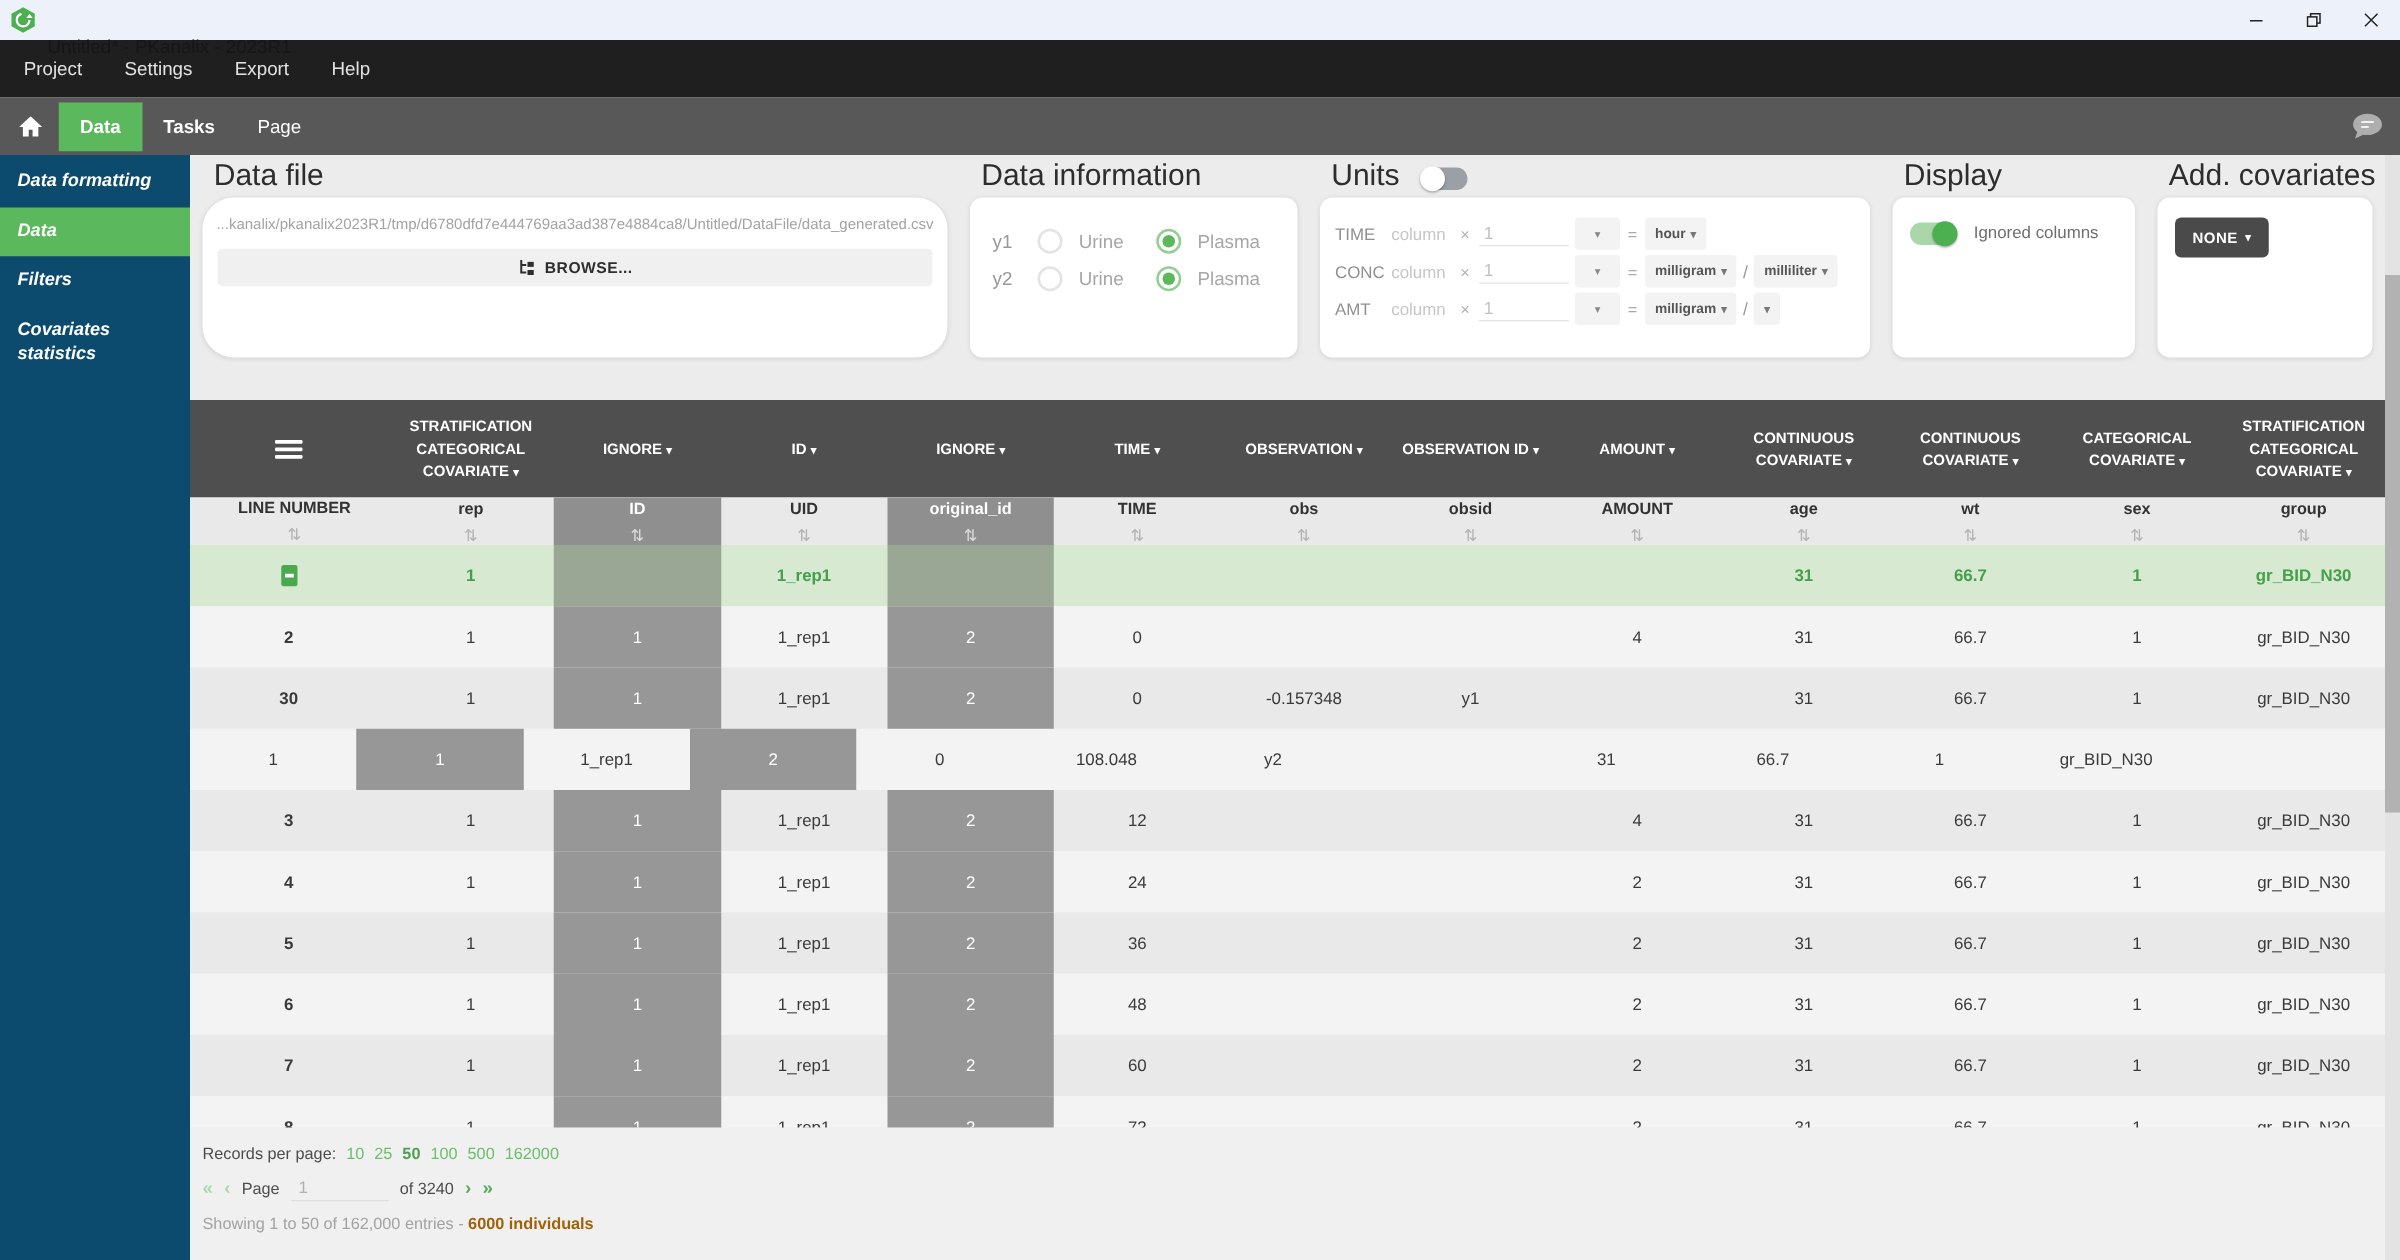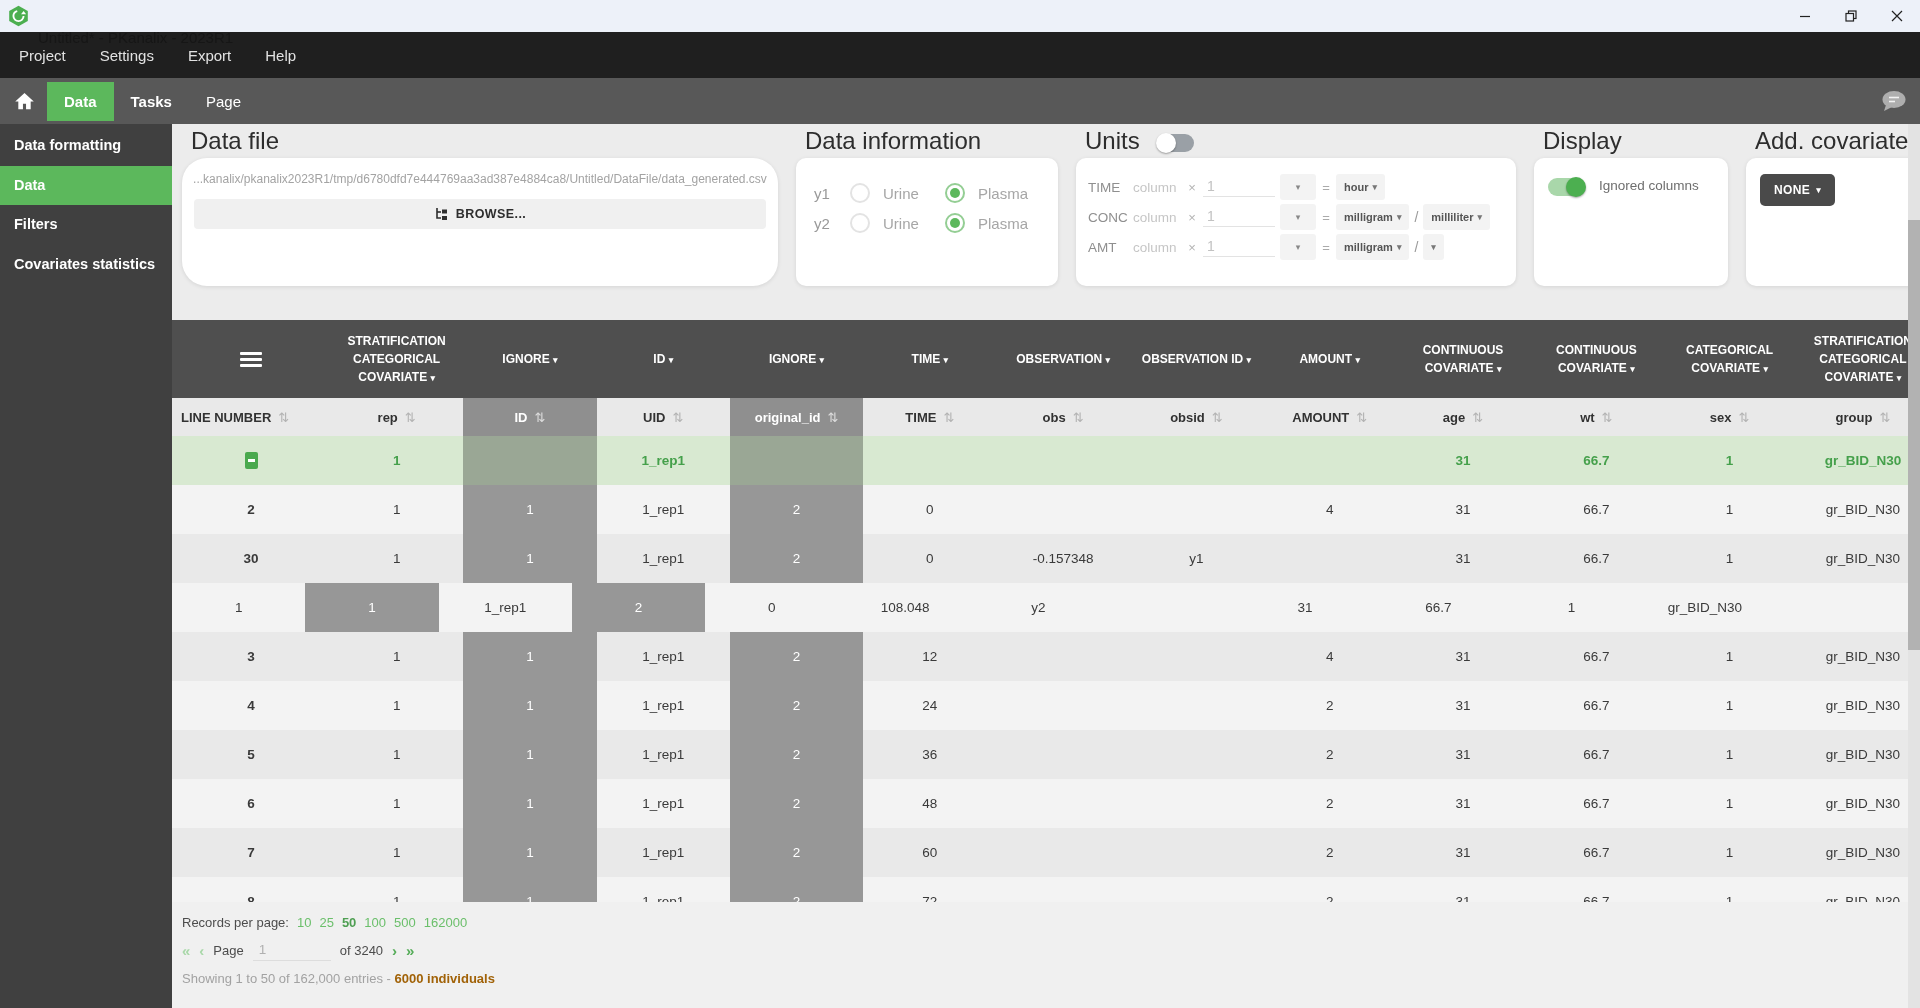--- a/index.html
+++ b/index.html
@@ -21,21 +21,21 @@
   .tabbar { height:46px; background:#585858; display:flex; align-items:center; }
   .home-btn { margin:0 13px 0 15px; display:flex; }
   .tab-list { display:flex; height:100%; align-items:center; }
   .tab { height:39px; padding:0 17px; color:#fff; font-size:15px; display:flex; align-items:center; }
   .tab.active { background:#5cb85c; font-weight:700; }
   .tab.bold { font-weight:700; }
   .chat-btn { margin-left:auto; margin-right:13px; display:flex; }
 
   
   .content { display:flex; height:884px; }
-  .sidebar { width:172px; background:#404040; flex:none; padding-top:2px; }
+  .sidebar { width:152px; background:#0c4a6e; flex:none; padding-top:2px;font-style:italic; }
   .side-item { color:#fff; font-size:14.5px; font-weight:600; padding:10px 14px; line-height:1.35; }
   .side-item.active { background:#5cb85c; }
   .main { flex:1; position:relative; overflow:hidden; }
 
   
   .panels { display:flex; gap:18px; padding:34px 0 0 10px; height:162px; }
   .panel { background:#fff; border-radius:10px; box-shadow:0 1px 4px rgba(0,0,0,.10); position:relative; height:128px; flex:none; }
   .panel-title { position:absolute; top:-31px; left:9px; font-size:24px; color:#2d2d2d; white-space:nowrap; }
   .p-datafile { width:596px;border-radius:25px; }
   .p-datainfo { width:262px; }
@@ -80,21 +80,21 @@
 
   
   .table-card { margin-top:34px; width:1758px; }
   .cw0 { width:158px; flex:none; }
   .cw { width:133.3px; flex:none; }
   .thead1 { display:flex; background:#4f4f4f; height:78px; }
   .th1 { display:flex; align-items:center; justify-content:center; text-align:center; color:#fff; font-weight:700; font-size:12px; line-height:1.5; padding:0 8px; cursor:pointer; }
   .caret { font-size:9px; }
   .hamb i { display:block; width:22px; height:3px; background:#fff; margin:3px 0; border-radius:1px; }
   .thead2 { display:flex; background:#e9e9e9; height:38px; }
-  .th2 { display:flex; align-items:center; justify-content:center; gap:7px; font-weight:700; font-size:13px; color:#323232; cursor:pointer; }
+  .th2 { display:flex; align-items:center; justify-content:center; gap:7px; font-weight:700; font-size:13px; color:#323232; cursor:pointer;flex-direction:column; }
   .th2.first { justify-content:flex-start; padding-left:9px; }
   .th2 .sort { color:#b3b3b3; font-size:13px; font-weight:400; }
   .th2.ign { background:#8f8f8f; color:#fff; }
   .th2.ign .sort { color:#dcdcdc; }
   .tbody { height:466px; overflow:hidden; }
   .trow { display:flex; height:49px; }
   .trow:nth-child(odd) { background:#e9e9e9; }
   .trow:nth-child(even) { background:#f3f3f3; }
   .td { display:flex; align-items:center; justify-content:center; font-size:13.5px; color:#3a3a3a; }
   .td.first { font-weight:700; }

